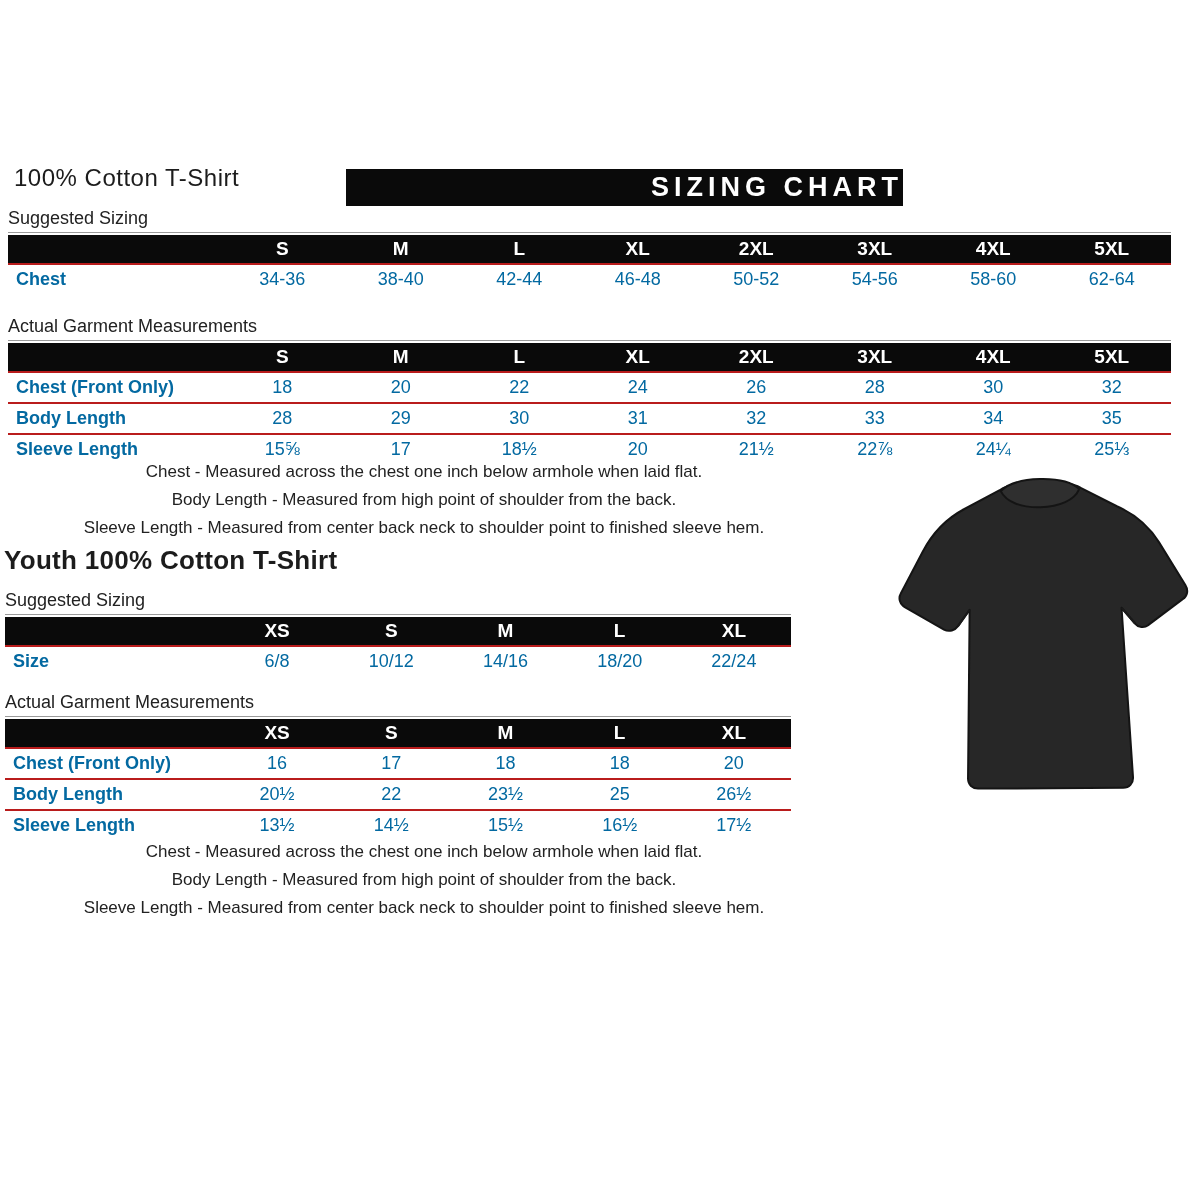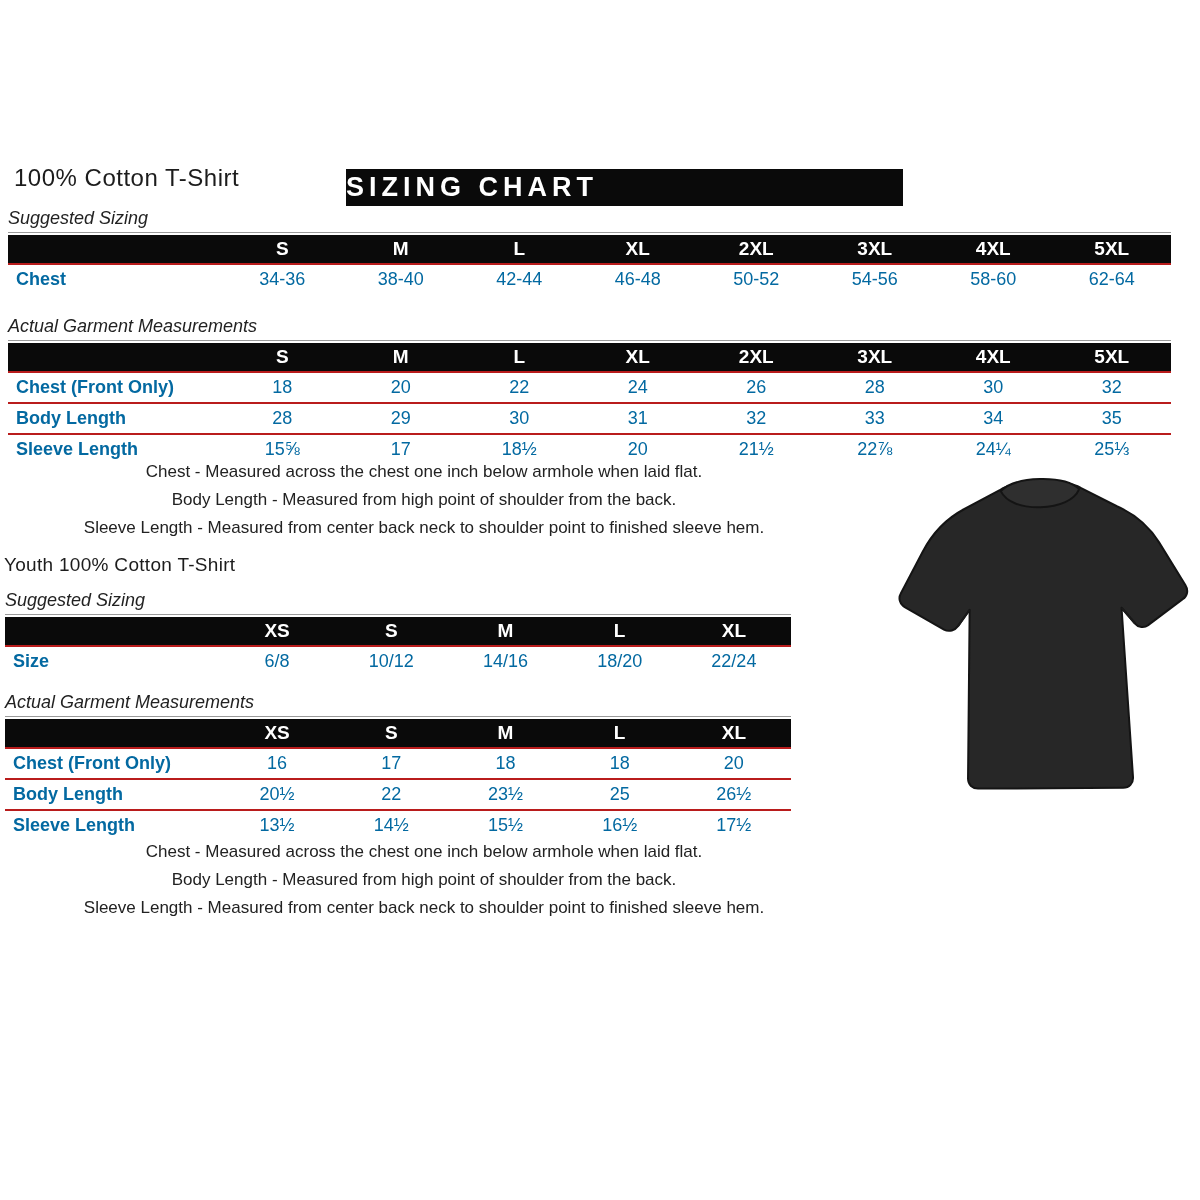--- a/index.html
+++ b/index.html
@@ -5,30 +5,29 @@
   html,body{margin:0;padding:0;}
   body{
     width:1200px;height:1200px;background:#ffffff;position:relative;
     font-family:"Liberation Sans","DejaVu Sans",sans-serif;color:#1c1c1c;
     overflow:hidden;
   }
   .abs{position:absolute;}
   #main-title{left:14px;top:164px;font-size:24px;font-weight:400;letter-spacing:.5px;}
   #banner{
     left:346px;top:169px;width:557px;height:37px;background:#0a0a0a;color:#ffffff;
-    display:flex;align-items:center;justify-content:flex-start;
+    display:flex;align-items:center;justify-content:flex-end;
     font-weight:700;font-size:27px;letter-spacing:5px;
   }
-  #youth-title{left:4px;top:545px;font-size:19px;font-weight:400;letter-spacing:.3px;margin-top:9px;}
+  #youth-title{left:4px;top:545px;font-size:26px;font-weight:700;letter-spacing:.3px;}
 
   .section{display:block;}
   .section-label{
     font-size:18px;color:#222;padding-bottom:3px;margin-bottom:2px;
     border-bottom:1px solid #9a9a9a;
-    font-style:italic;
   }
   table.sz{border-collapse:collapse;table-layout:fixed;width:100%;}
   table.sz thead th{
     background:#0a0a0a;color:#ffffff;font-size:19px;font-weight:700;
     text-align:center;height:28px;padding:0;
   }
   table.sz tbody td{
     font-size:18px;text-align:center;height:29px;padding:0;
     border-top:2px solid #b91c1c;color:#0369a1;
   }

